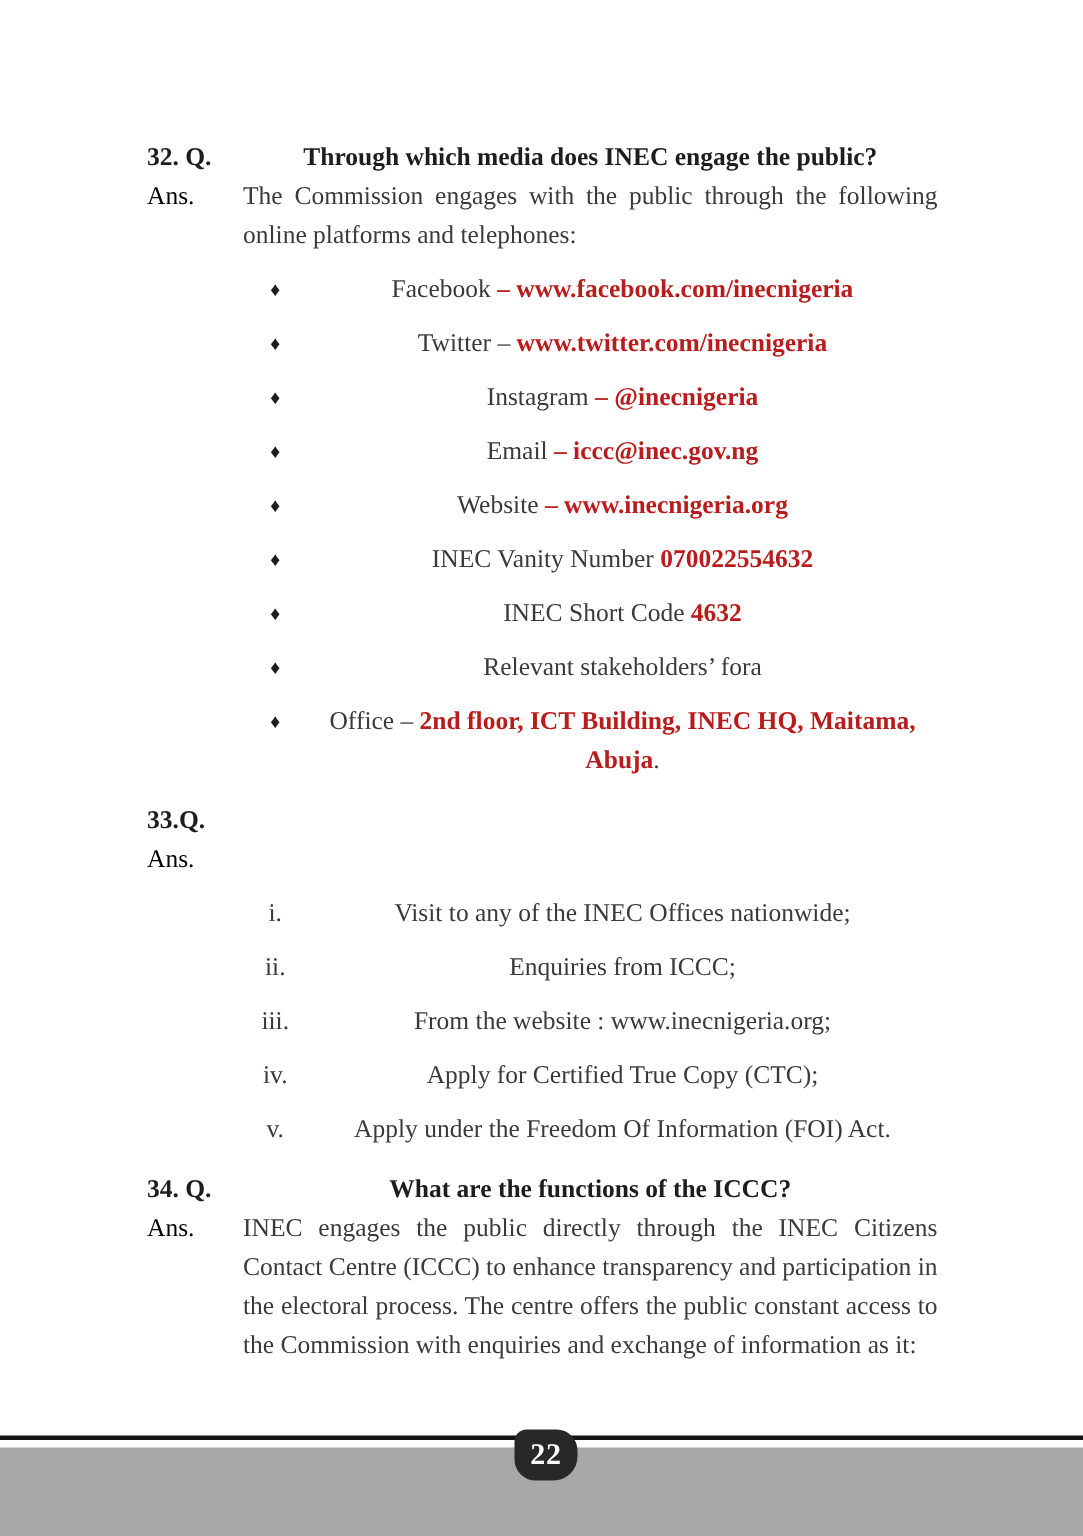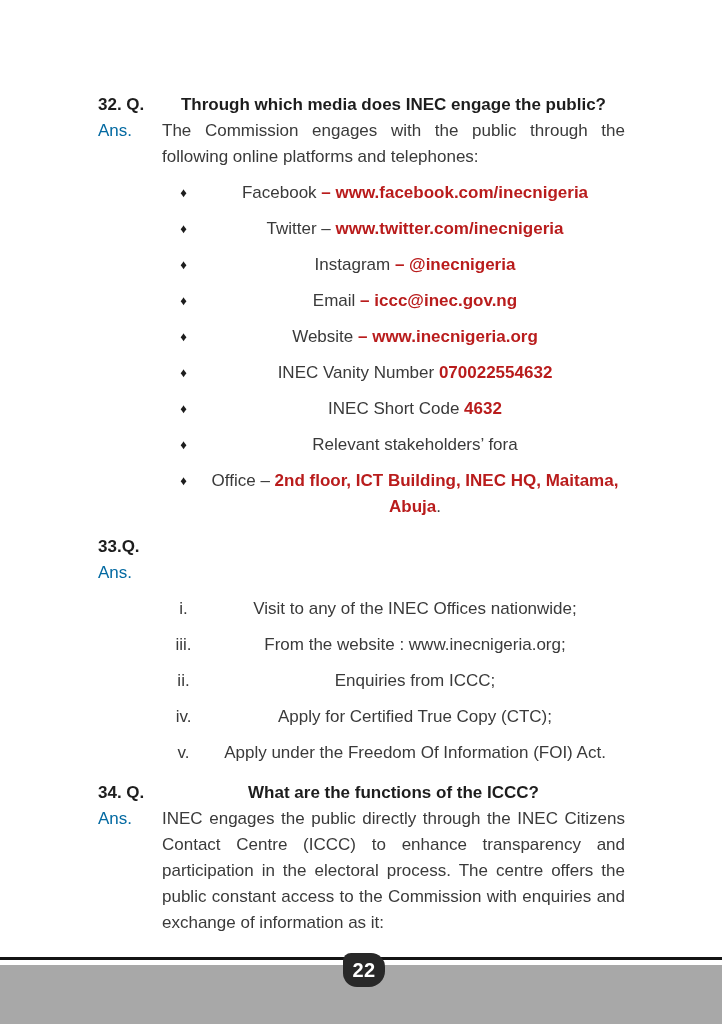--- a/index.html
+++ b/index.html
@@ -2,41 +2,41 @@
 <html><head>
 <meta charset="utf-8">
 <style>
   html, body { margin: 0; padding: 0; background: #ffffff; }
   .page {
     position: relative;
     width: 722px;
     height: 1024px;
     background: #ffffff;
     overflow: hidden;
-    font-family: Liberation Sans, sans-serif;
+    font-family: Liberation Serif, serif;
     color: #3a3a3a;
   }
   .content {
     position: absolute;
     top: 92px;
     left: 98px;
     width: 527px;
     font-size: 17px;
     line-height: 26px;
   }
   .qa-row { display: flex; align-items: flex-start; }
   .label-col {
     width: 64px;
     flex: none;
   }
   .q-num, .question {
     font-weight: bold;
     color: #1d1d1d;
   }
-  .ans-label { color: #0369a1; }
+  .ans-label { color: #000000; }
   .body-col { flex: 1; min-width: 0; text-align: center; }
   .justified { text-align: justify; }
   .bullet-list { margin-top: 10px; }
   .bullet-item { display: flex; margin-bottom: 10px; }
   .bullet-glyph {
     width: 43px;
     flex: none;
     font-size: 13px;
     line-height: 26px;
     color: #1d1d1d;
@@ -158,26 +158,26 @@
       </div>
       <div class="qa-row">
         <div class="label-col"></div>
         <div class="body-col roman-list">
 
           <div class="roman-item">
             <span class="roman-num">i.</span>
             <span class="roman-text">Visit to any of the INEC Offices nationwide;</span>
           </div>
           <div class="roman-item">
+            <span class="roman-num">ii.</span>
+            <span class="roman-text">Enquiries from ICCC;</span>
+          </div>
+          <div class="roman-item">
             <span class="roman-num">iii.</span>
             <span class="roman-text">From the website : www.inecnigeria.org;</span>
-          </div>
-          <div class="roman-item">
-            <span class="roman-num">ii.</span>
-            <span class="roman-text">Enquiries from ICCC;</span>
           </div>
           <div class="roman-item">
             <span class="roman-num">iv.</span>
             <span class="roman-text">Apply for Certified True Copy (CTC);</span>
           </div>
           <div class="roman-item">
             <span class="roman-num">v.</span>
             <span class="roman-text">Apply under the Freedom Of Information (FOI) Act.</span>
           </div>
 

